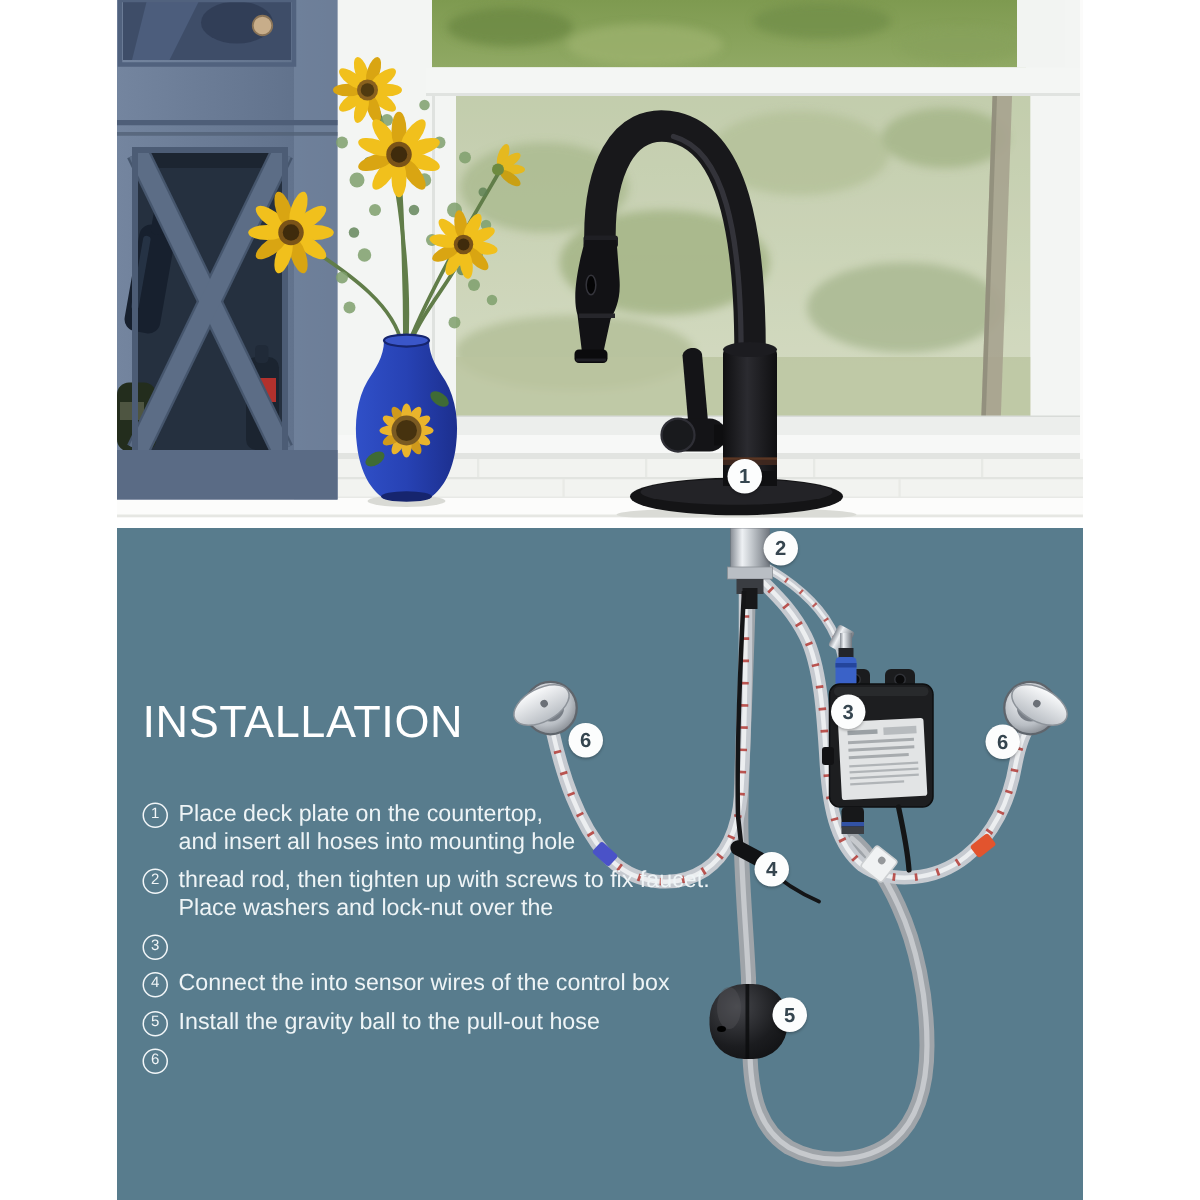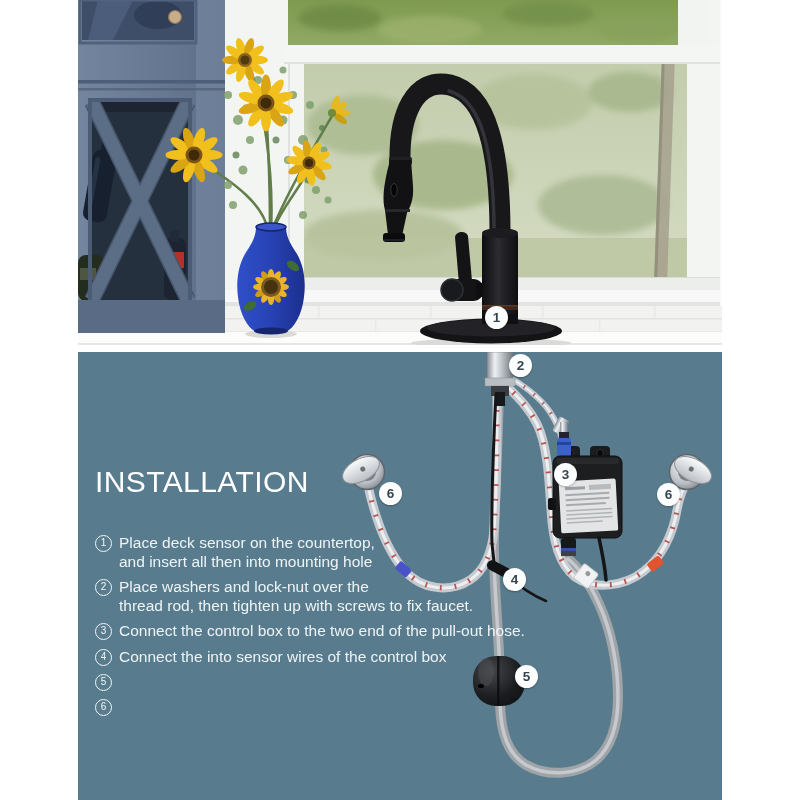--- a/index.html
+++ b/index.html
@@ -452,45 +452,45 @@
     </svg>
 
     <div class="title">
       <span>INSTALLATION</span>
     </div>
 
     <ol class="steps">
       <li class="step">
         <span class="snum">1</span>
         <span class="stext">
-          <span class="sline">Place deck sensor on the countertop,</span>
-          <span class="sline">and insert all then into mounting hole</span>
+          <span class="sline">Place deck plate on the countertop,</span>
+          <span class="sline">and insert all hoses into mounting hole</span>
         </span>
       </li>
       <li class="step">
         <span class="snum">2</span>
         <span class="stext">
+          <span class="sline">thread rod, then tighten up with screws to fix faucet.</span>
           <span class="sline">Place washers and lock-nut over the</span>
-          <span class="sline">thread rod, then tighten up with screws to fix faucet.</span>
         </span>
       </li>
       <li class="step">
         <span class="snum">3</span>
-        <span class="stext">
-          <span class="sline">Connect the control box to the two end of the pull-out hose.</span>
-        </span>
       </li>
       <li class="step">
         <span class="snum">4</span>
         <span class="stext">
           <span class="sline">Connect the into sensor wires of the control box</span>
         </span>
       </li>
       <li class="step">
         <span class="snum">5</span>
+        <span class="stext">
+          <span class="sline">Install the gravity ball to the pull-out hose</span>
+        </span>
       </li>
       <li class="step">
         <span class="snum">6</span>
       </li>
     </ol>
 
     <div class="callout" style="left:431px;top:2px;">
       <span>2</span>
     </div>
     <div class="callout" style="left:476px;top:111px;">

